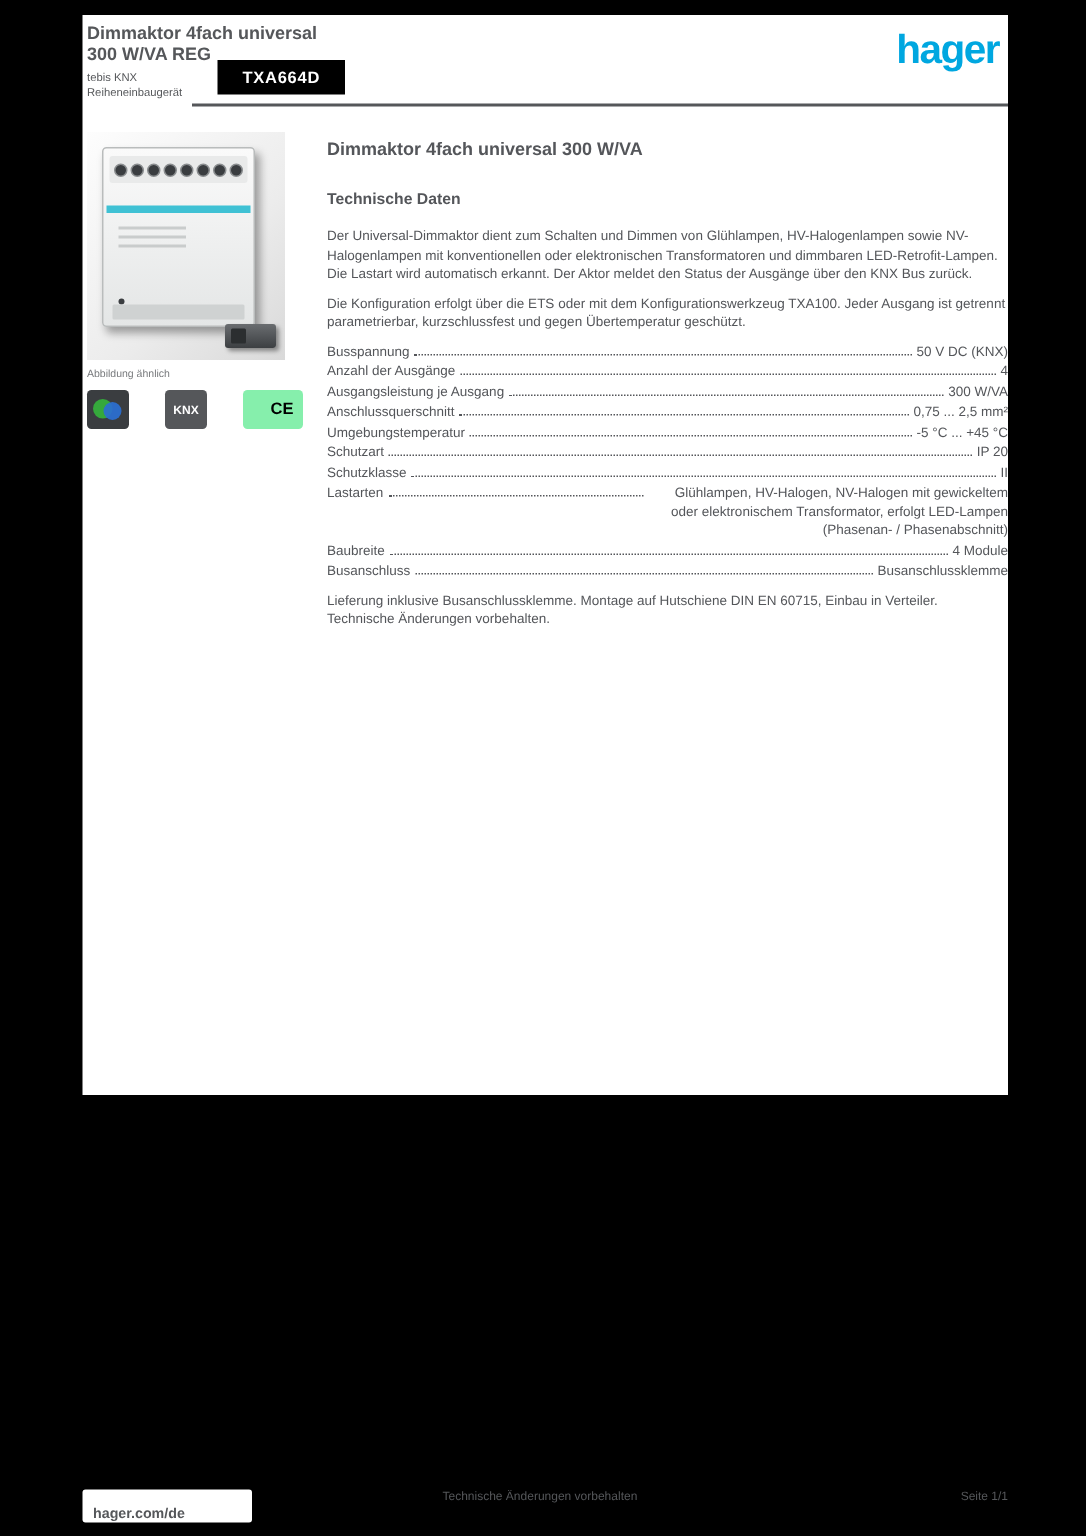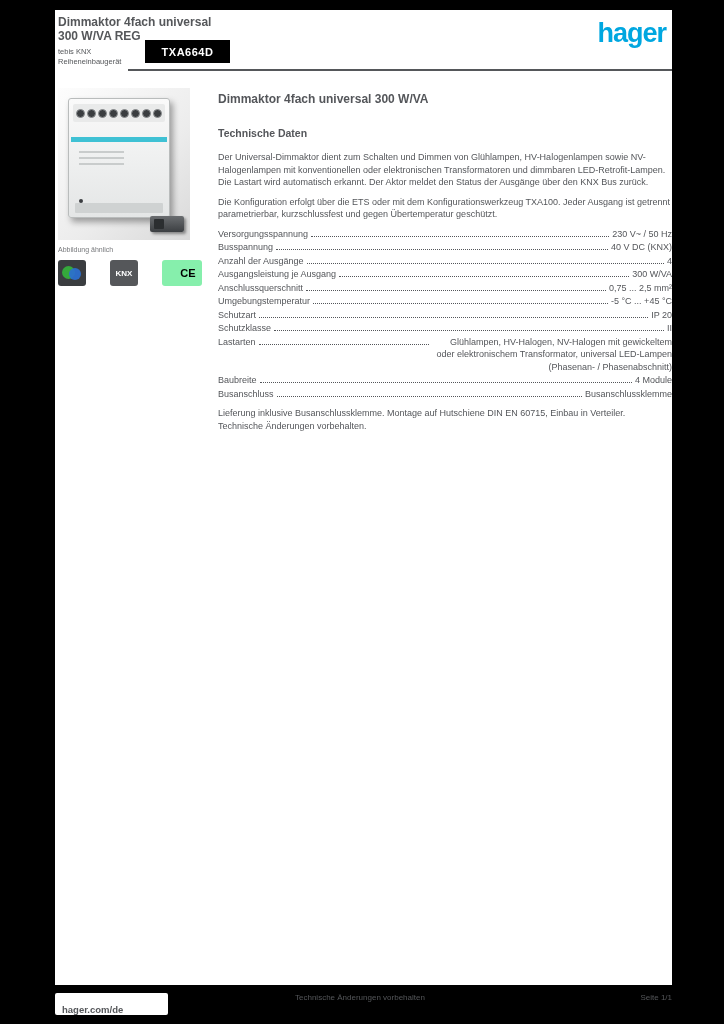--- a/index.html
+++ b/index.html
@@ -5,21 +5,21 @@
   html,body{margin:0;padding:0;}
   body{
     width:724px;height:1024px;
     background:#000;
     position:relative;
     overflow:hidden;
     font-family:"Liberation Sans", sans-serif;
     -webkit-font-smoothing:antialiased;
   }
   .page{
-    position:absolute;left:55px;top:10px;width:617px;height:975px;
+    position:absolute;left:55px;top:10px;width:617px;height:720px;
     background:#fff;
   }
   
   .hdr-title{position:absolute;left:3px;top:5px;width:170px;
     font-size:12px;font-weight:bold;line-height:14px;color:#55575a;}
   .hdr-series{position:absolute;left:3px;top:37px;width:66px;
     font-size:7.5px;line-height:9.5px;color:#55575a;}
   .hdr-refbox{position:absolute;left:90px;top:30px;width:85px;height:23px;
     background:#000;color:#fff;display:flex;align-items:center;justify-content:center;
     font-size:11px;font-weight:bold;letter-spacing:.5px;}
@@ -135,28 +135,23 @@
     </div>
   </div>
 
   <div class="main">
     <div class="main-title">Dimmaktor 4fach universal 300 W/VA</div>
     <div class="section-heading">Technische Daten</div>
     <div class="rows">
         <div class="row-paragraph">Der Universal-Dimmaktor dient zum Schalten und Dimmen von Glühlampen, HV-Halogenlampen sowie NV-Halogenlampen mit konventionellen oder elektronischen Transformatoren und dimmbaren LED-Retrofit-Lampen. Die Lastart wird automatisch erkannt. Der Aktor meldet den Status der Ausgänge über den KNX Bus zurück.</div>
         <div class="row-paragraph">Die Konfiguration erfolgt über die ETS oder mit dem Konfigurationswerkzeug TXA100. Jeder Ausgang ist getrennt parametrierbar, kurzschlussfest und gegen Übertemperatur geschützt.</div>
         <div class="row-pair">
-          <span class="pair-label">Versorgungsspannung</span>
-          <span class="pair-leader"></span>
-          <span class="pair-value">230 V~ / 50 Hz</span>
-        </div>
-        <div class="row-pair">
           <span class="pair-label">Busspannung</span>
           <span class="pair-leader"></span>
-          <span class="pair-value">40 V DC (KNX)</span>
+          <span class="pair-value">50 V DC (KNX)</span>
         </div>
         <div class="row-pair">
           <span class="pair-label">Anzahl der Ausgänge</span>
           <span class="pair-leader"></span>
           <span class="pair-value">4</span>
         </div>
         <div class="row-pair">
           <span class="pair-label">Ausgangsleistung je Ausgang</span>
           <span class="pair-leader"></span>
           <span class="pair-value">300 W/VA</span>
@@ -177,21 +172,21 @@
           <span class="pair-value">IP 20</span>
         </div>
         <div class="row-pair">
           <span class="pair-label">Schutzklasse</span>
           <span class="pair-leader"></span>
           <span class="pair-value">II</span>
         </div>
         <div class="row-pair">
           <span class="pair-label">Lastarten</span>
           <span class="pair-leader"></span>
-          <span class="pair-value">Glühlampen, HV-Halogen, NV-Halogen mit gewickeltem oder elektronischem Transformator, universal LED-Lampen (Phasenan- / Phasenabschnitt)</span>
+          <span class="pair-value">Glühlampen, HV-Halogen, NV-Halogen mit gewickeltem oder elektronischem Transformator, erfolgt LED-Lampen (Phasenan- / Phasenabschnitt)</span>
         </div>
         <div class="row-pair">
           <span class="pair-label">Baubreite</span>
           <span class="pair-leader"></span>
           <span class="pair-value">4 Module</span>
         </div>
         <div class="row-pair">
           <span class="pair-label">Busanschluss</span>
           <span class="pair-leader"></span>
           <span class="pair-value">Busanschlussklemme</span>

